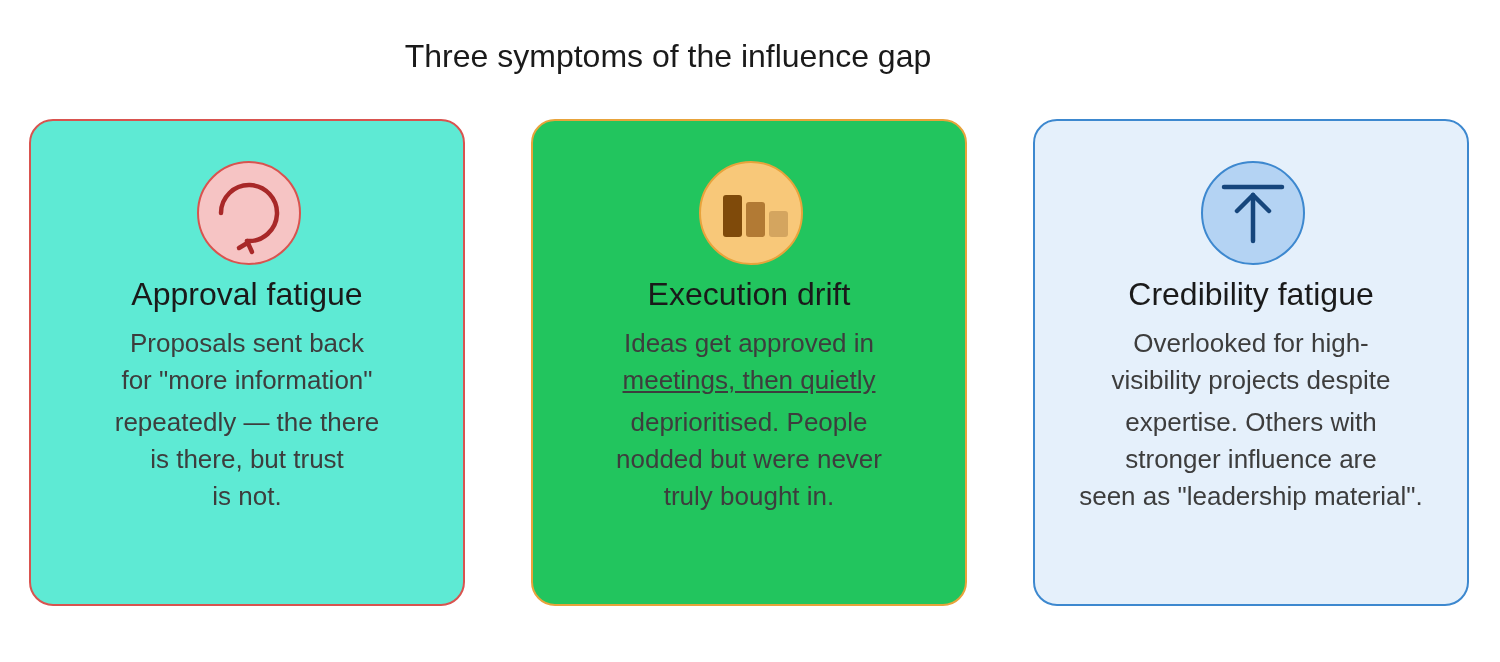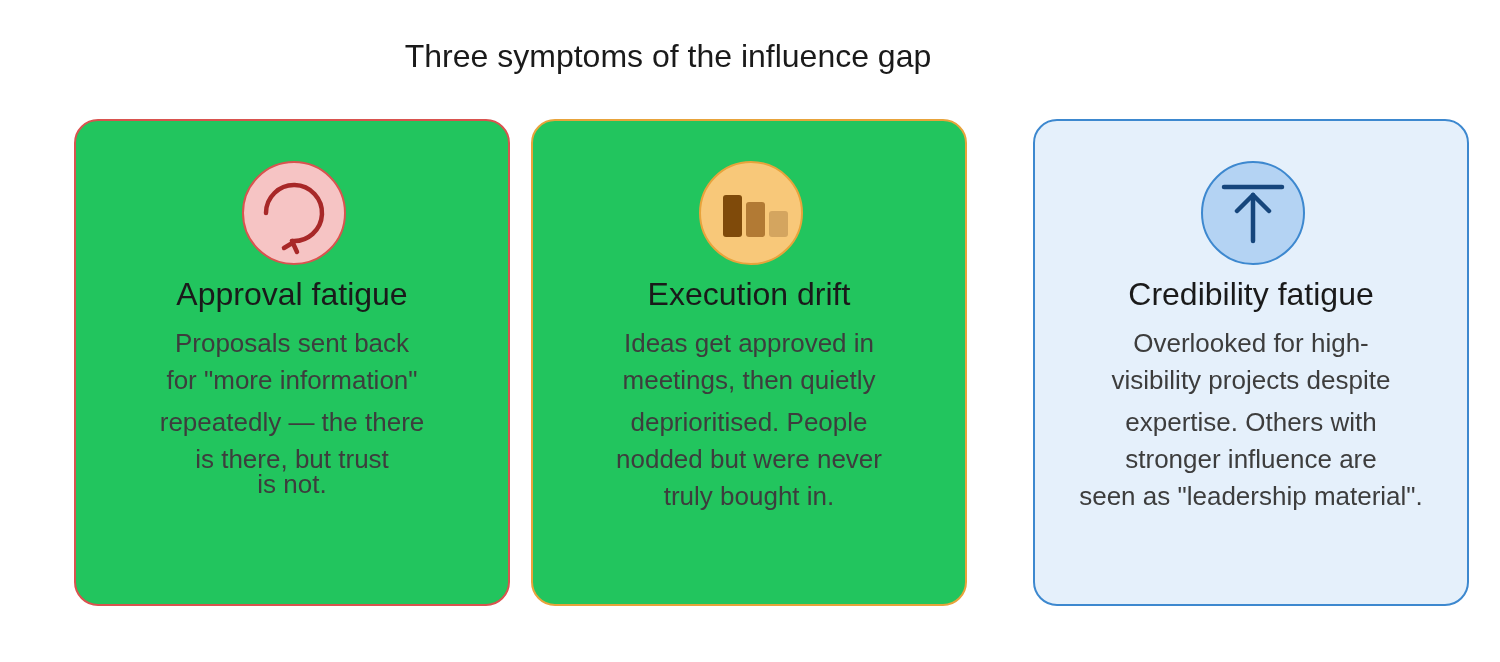--- a/index.html
+++ b/index.html
@@ -9,46 +9,46 @@
   .icon-circle { position: absolute; left: 166px; top: 40px; width: 104px; height: 104px; border-radius: 50%; box-sizing: border-box; border: 2px solid; }
   .icon-circle svg { position: absolute; left: 0; top: 0; }
   .card-title { position: absolute; left: 0; top: 155px; width: 100%; text-align: center; font-size: 32px; color: #1a1a1a; }
   .line { position: absolute; left: 0; width: 100%; text-align: center; font-size: 26px; color: #3d3d3d; white-space: nowrap; }
 </style>
 </head>
 <body>
 
 <div class="title">Three symptoms of the influence gap</div>
 
-<div class="card" style="left:29px; background:#22c55e; border-color:#d9534f;margin-left:45px;">
+<div class="card" style="left:29px; background:#5eead4; border-color:#d9534f;">
   <div class="icon-circle" style="background:#f6c4c4; border-color:#d9534f;">
     <svg width="100" height="100" viewBox="0 0 100 100">
       <path d="M 22 50 A 28 28 0 1 1 48 78" fill="none" stroke="#a82828" stroke-width="4.5" stroke-linecap="round" transform="translate(0,0)"></path>
       <path d="M 50 79 L 40 85 M 48 78 L 53 89" fill="none" stroke="#a82828" stroke-width="4.5" stroke-linecap="round"></path>
     </svg>
   </div>
   <div class="card-title">Approval fatigue</div>
   <div class="line" style="top:207px;">Proposals sent back</div>
   <div class="line" style="top:244px;">for "more information"</div>
   <div class="line" style="top:286px;">repeatedly — the there</div>
   <div class="line" style="top:323px;">is there, but trust</div>
-  <div class="line" style="top:348px;">is not.</div>
+  <div class="line" style="top:360px;">is not.</div>
 </div>
 
 <div class="card" style="left:531px; background:#22c55e; border-color:#e8a33b;">
   <div class="icon-circle" style="background:#f8c879; border-color:#e8a33b;">
     <svg width="100" height="100" viewBox="0 0 100 100">
       <rect x="22" y="32" width="19" height="42" rx="3" fill="#7f4a0a"></rect>
       <rect x="45" y="39" width="19" height="35" rx="3" fill="#b27a34"></rect>
       <rect x="68" y="48" width="19" height="26" rx="3" fill="#d4a55f"></rect>
     </svg>
   </div>
   <div class="card-title">Execution drift</div>
   <div class="line" style="top:207px;">Ideas get approved in</div>
-  <div class="line" style="top:244px;">meetings, then quietly</div>
+  <div class="line" style="top:244px;text-decoration:underline;">meetings, then quietly</div>
   <div class="line" style="top:286px;">deprioritised. People</div>
   <div class="line" style="top:323px;">nodded but were never</div>
   <div class="line" style="top:360px;">truly bought in.</div>
 </div>
 
 <div class="card" style="left:1033px; background:#e5f0fb; border-color:#3d88cf;">
   <div class="icon-circle" style="background:#b4d3f3; border-color:#3d88cf;">
     <svg width="100" height="100" viewBox="0 0 100 100">
       <line x1="21" y1="24" x2="79" y2="24" stroke="#16467c" stroke-width="4.5" stroke-linecap="round"></line>
       <line x1="50" y1="32" x2="50" y2="78" stroke="#16467c" stroke-width="4.5" stroke-linecap="round"></line>

